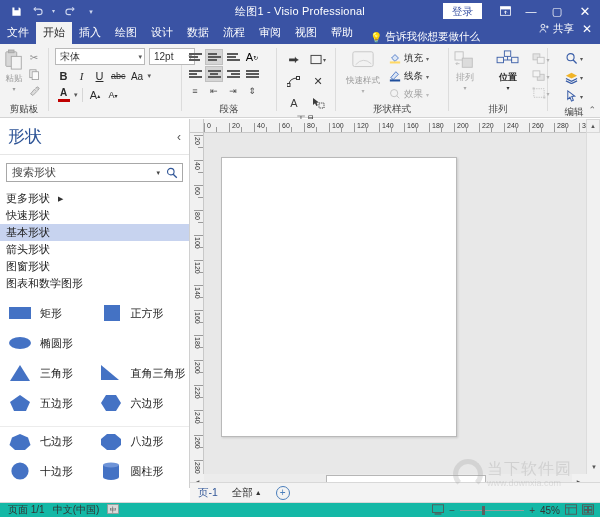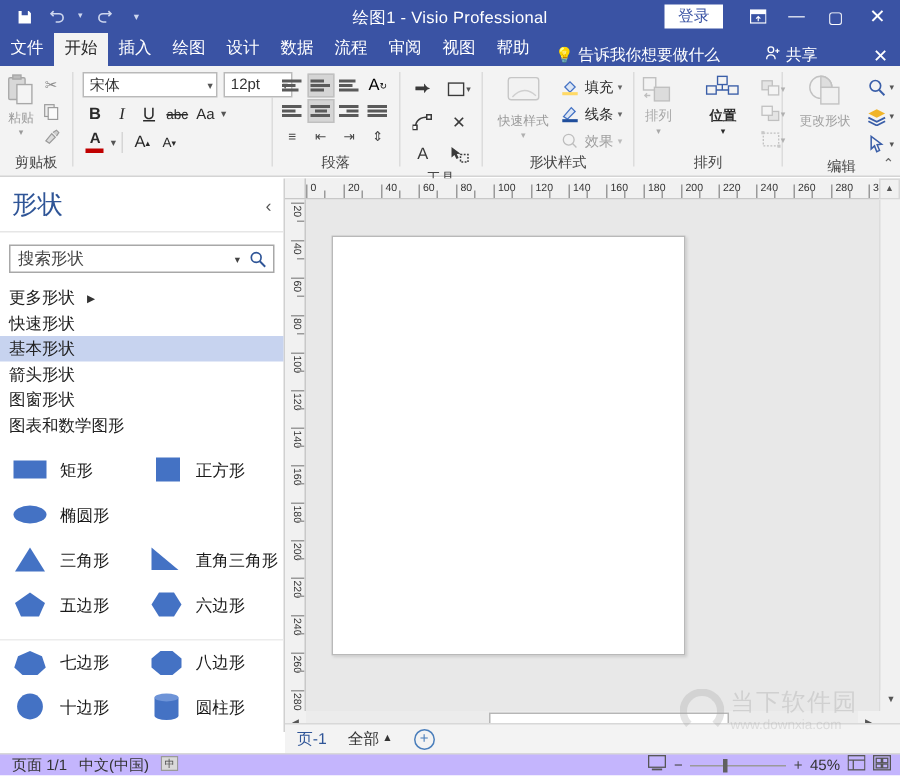--- a/index.html
+++ b/index.html
@@ -52,21 +52,21 @@
   .tab {
     font-size: 11px; color: #ffffff; padding: 3px 7px 4px 7px;
     line-height: 13px; height: 22px; display: flex; align-items: center;
   }
   .tab.active { background: #f3f3f3; color: #2a2a2a; }
   .tellme {
     display: flex; align-items: center; gap: 3px;
     font-size: 10.5px; color: #ffffff; padding-left: 10px;
   }
   .bulb { font-size: 10px; color: #ffd966; }
-  .tabbar-right { margin-left: auto; display: flex; align-items: flex-end; height: 22px; gap: 29px; }
+  .tabbar-right { margin-left: auto; display: flex; align-items: flex-start; height: 22px; }
   .share { font-size: 10.5px; color: #fff; display:flex; align-items:center; gap:3px; padding-right: 8px;}
   .tabclose { font-size: 12px; color: #fff; padding-right: 8px; }
 
   
   .ribbon {
     position: absolute; top: 44px; left: 0; width: 600px; height: 74px;
     background: #f3f3f3; border-bottom: 1px solid #d4d4d4;
     display: flex; align-items: stretch;
   }
   .grp { position: relative; display: flex; flex-direction: column; height: 100%; }
@@ -242,21 +242,21 @@
     background:#f3f3f3; border-top:1px solid #d8d8d8;
     display:flex; align-items:center; gap:14px; padding-left:8px;
   }
   .ptab { font-size:10.5px; color:#2f5597; }
   .pall { font-size:10.5px; color:#333; display:flex; align-items:center; gap:2px;}
   .pplus { width:14px; height:14px; border-radius:50%; border:1px solid #4a7ebb; color:#4a7ebb; font-size:10px; display:flex; align-items:center; justify-content:center; line-height:1;}
 
   
   .status {
     position:absolute; bottom:0; left:0; width:600px; height:15px;
-    background:#c4b5fd; border-top:1px solid #d8d8d8;
+    background:#14b8a6; border-top:1px solid #d8d8d8;
     display:flex; align-items:center; font-size:10px; color:#333;
   }
   .st-item { padding-left:8px; }
   .st-right { margin-left:auto; display:flex; align-items:center; gap:5px; padding-right:6px;}
   .zoom-track { width:64px; height:1px; background:#9a9a9a; position:relative; }
   .zoom-thumb { position:absolute; left:22px; top:-4px; width:3px; height:9px; background:#606060;}
   .zs { font-size:10px; color:#333; }
   .zbtn { font-size:10px; color:#444; }
 
   
@@ -616,30 +616,20 @@
           </div>
         </div>
       </div>
       <div class="grp-label">排列</div>
     </div>
     <div class="grp-sep"></div>
 
     <div class="grp" style="width:auto;flex:1;">
       <div class="grp-body" style="justify-content:center;">
         <div class="egrid">
-          <div class="ebig">
-            <span>
-              <svg width="26" height="24" viewBox="0 0 28 26">
-                  <circle cx="11" cy="10" r="8" fill="none" stroke="#c2c2c2"></circle>
-                  <path d="M11 2 a8 8 0 0 1 8 8 h-8 z" fill="#dedede" stroke="#c2c2c2"></path>
-                  <rect x="11" y="10" width="13" height="12" fill="#f0f0f0" stroke="#c2c2c2"></rect>
-                </svg>
-            </span>
-            <span style="font-size:8.5px;">更改形状</span>
-          </div>
           <div class="ecol">
             <div class="erow">
               <svg width="13" height="13" viewBox="0 0 14 14">
                   <circle cx="6" cy="5.6" r="3.8" fill="none" stroke="#3a5ea8" stroke-width="1.2"></circle>
                   <path d="M8.8 8.6 L12.5 12.4" stroke="#3a5ea8" stroke-width="1.4"></path>
                 </svg>
               <span style="font-size:6px;color:#555;">▾</span>
             </div>
             <div class="erow">
               <svg width="13" height="13" viewBox="0 0 14 14">

